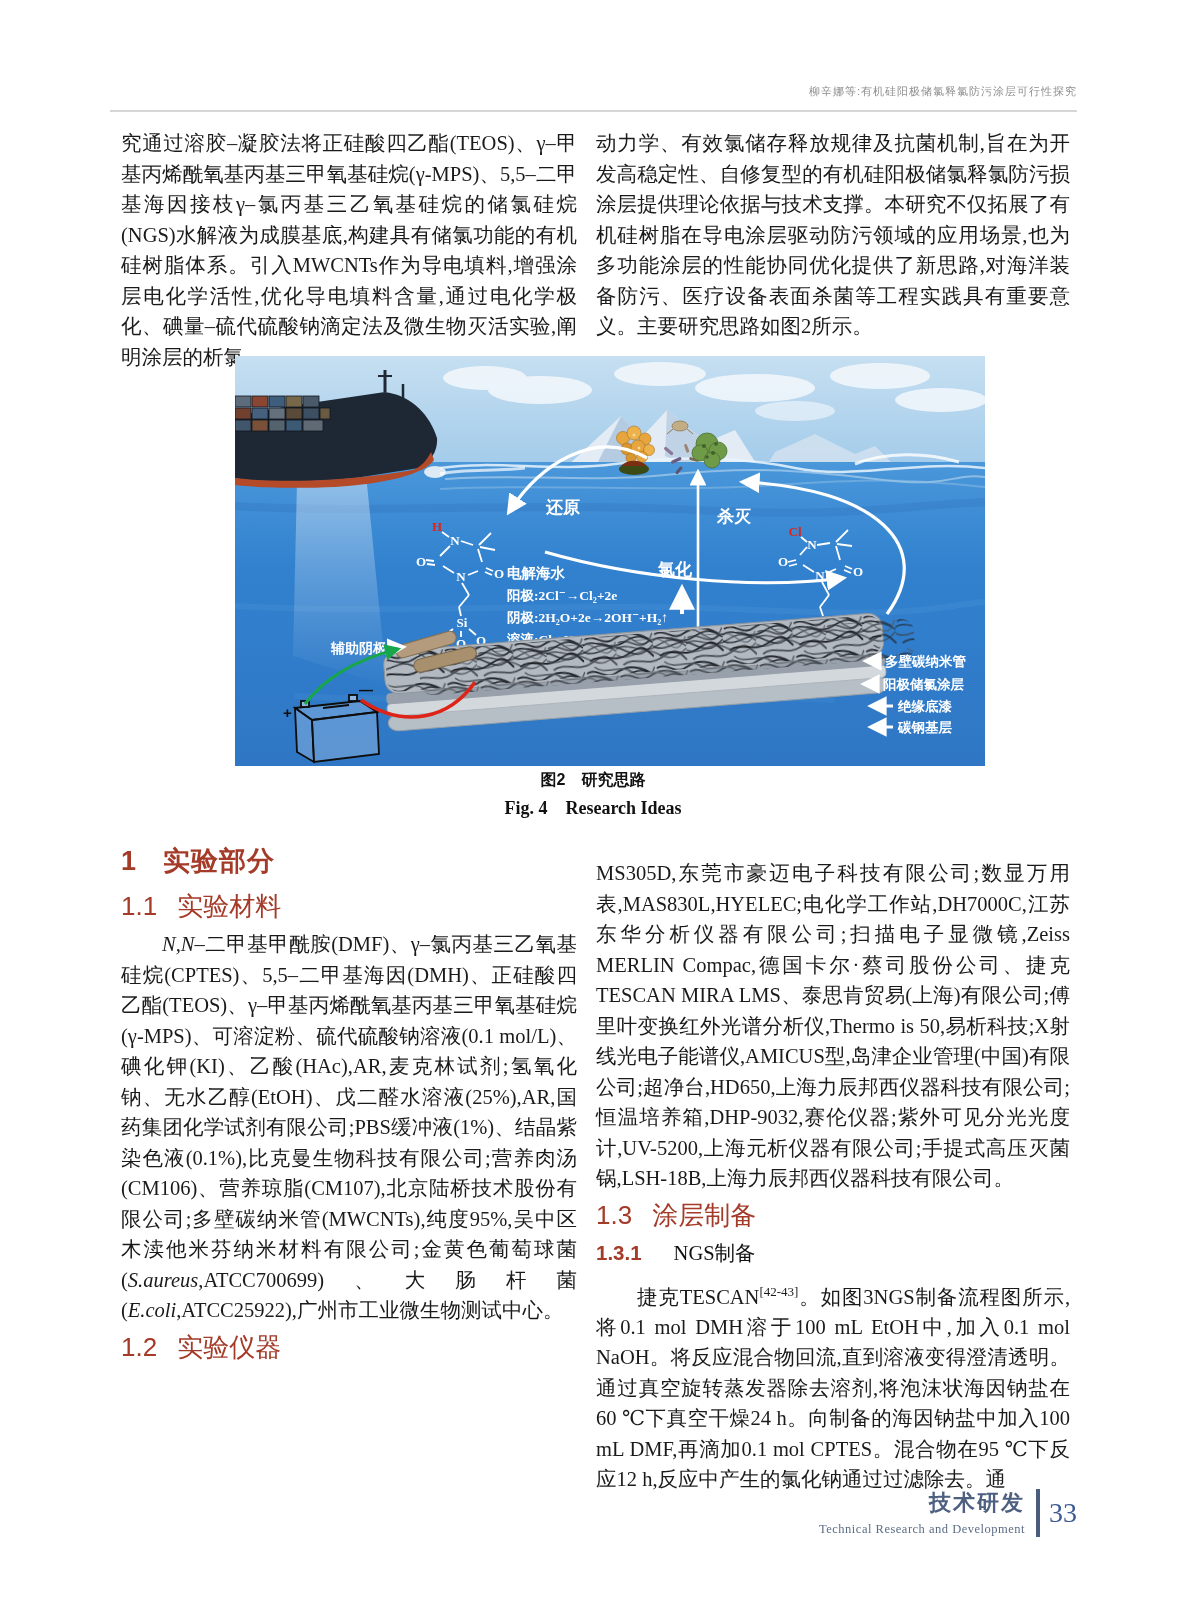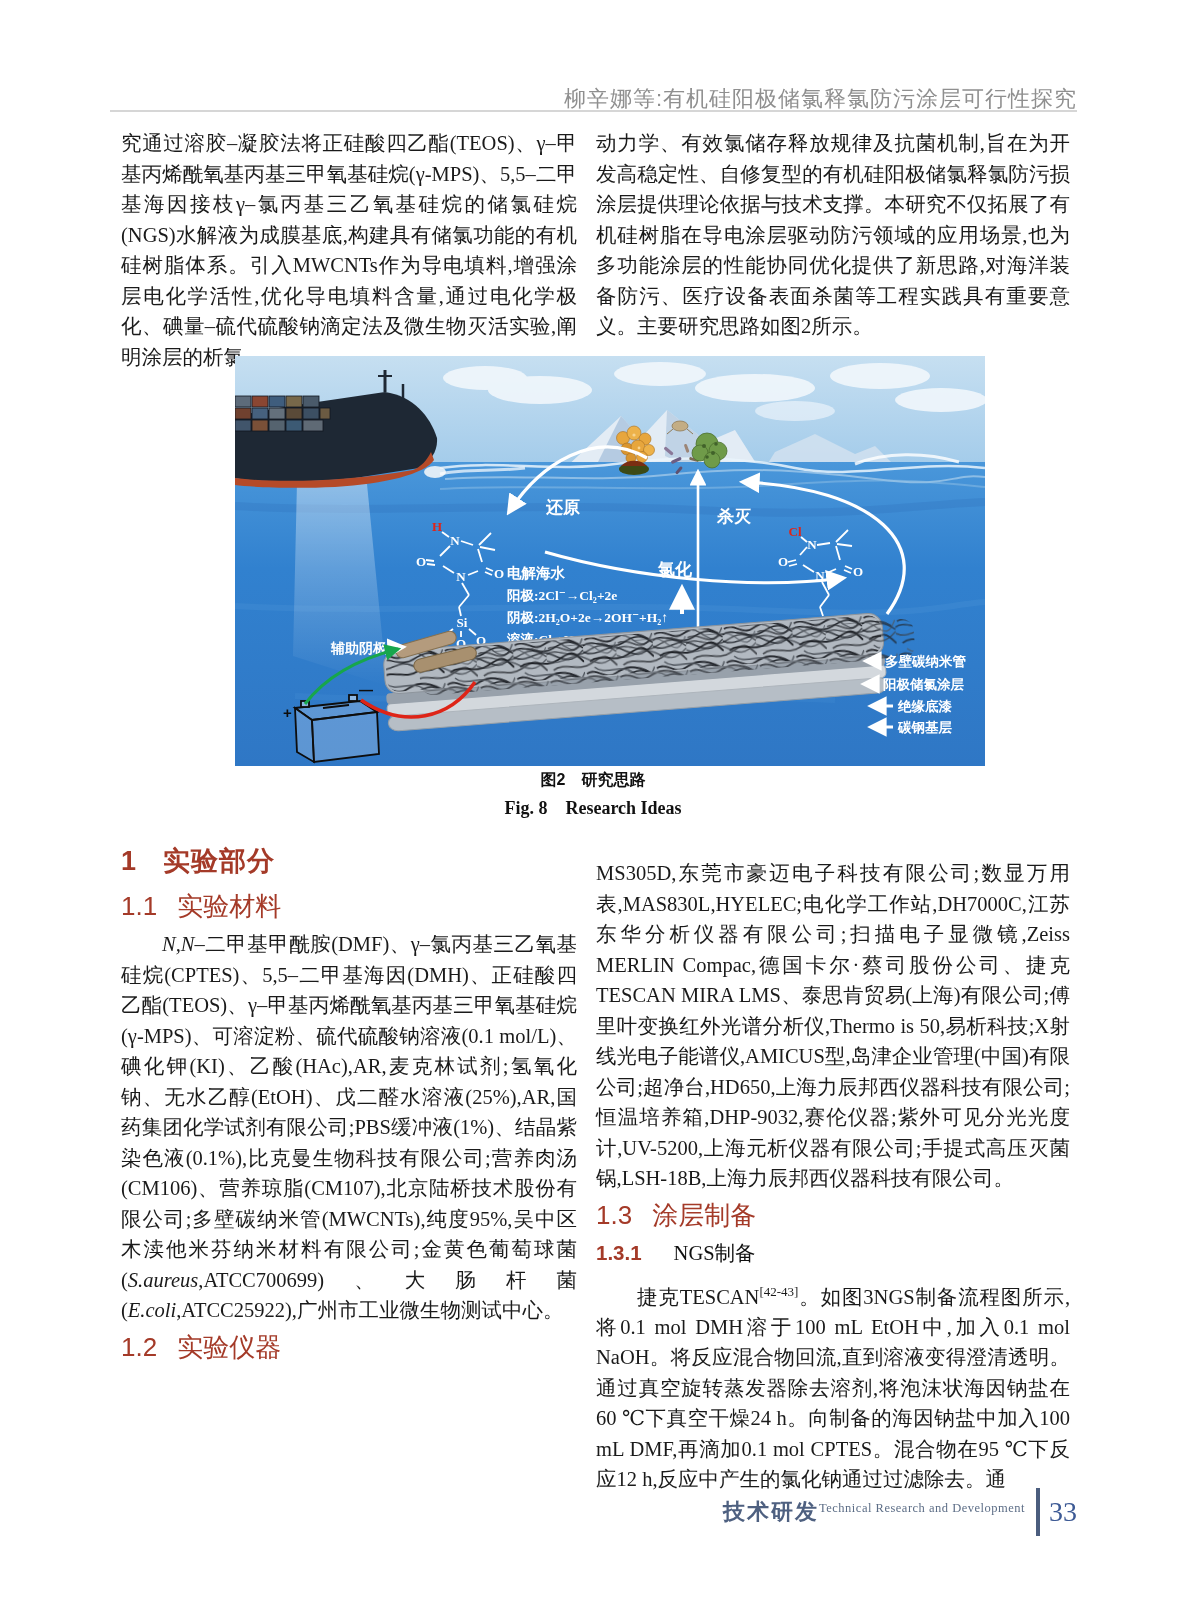--- a/index.html
+++ b/index.html
@@ -1,20 +1,20 @@
 <!DOCTYPE html>
 <html><head>
 <meta charset="utf-8">
 <style>
   html,body{margin:0;padding:0;background:#ffffff;}
   .page{position:relative;width:1187px;height:1600px;background:#ffffff;overflow:hidden;
         font-family:"Liberation Serif","DejaVu Serif",serif;color:#1a1a1a;}
   .running{position:absolute;top:84px;left:110px;width:967px;text-align:right;
            font-family:"Liberation Sans","DejaVu Sans",sans-serif;
-           font-size:22px;color:#8f8f8f;letter-spacing:1px;}
+           font-size:11px;color:#8f8f8f;letter-spacing:1px;}
   .headrule{position:absolute;top:110px;left:110px;width:967px;height:0;border-top:2px solid #d6d6d6;}
   .col{position:absolute;font-size:20.5px;line-height:30.5px;text-align:justify;}
   .col p{margin:0;}
   .indent{text-indent:2em;}
   .it{font-style:italic;}
   .figwrap{position:absolute;left:218px;top:356px;width:750px;height:410px;padding-left:17px;}
   .cap-zh{position:absolute;left:218px;top:770px;width:750px;text-align:center;
           font-family:"Liberation Sans","DejaVu Sans",sans-serif;font-weight:bold;
           font-size:16px;color:#111;}
   .cap-en{position:absolute;left:218px;top:796px;width:750px;text-align:center;
@@ -23,21 +23,21 @@
          color:#a43a28;margin:0 0 14px 0;font-size:27px;letter-spacing:1px;}
   .h-sec .num{margin-right:26px;}
   .h-sub{font-family:"Liberation Sans","DejaVu Sans",sans-serif;font-weight:normal;
          color:#a43a28;margin:6px 0 8px 0;font-size:26px;}
   .h-sub .num{margin-right:20px;}
   .h-sub3{margin:6px 0 8px 0;font-size:20.5px;font-weight:normal;color:#111;}
   .h-sub3 .num{font-family:"Liberation Sans","DejaVu Sans",sans-serif;font-weight:bold;color:#a43a28;margin-right:32px;}
   sup{font-size:13px;}
   .footer{position:absolute;top:1488px;right:110px;}
   .f-row{display:flex;align-items:center;justify-content:flex-end;}
-  .f-col{display:flex;flex-direction:row;}
+  .f-col{display:flex;flex-direction:column;align-items:flex-end;}
   .f-zh{font-family:"Liberation Sans","DejaVu Sans",sans-serif;font-weight:bold;
         font-size:22px;color:#4e6080;letter-spacing:2px;}
   .f-en{font-size:12.5px;color:#5c6d86;margin-top:4px;letter-spacing:0.5px;}
   .f-bar{width:4px;height:48px;background:#4b5d7e;margin:0 9px 0 11px;}
   .f-num{font-size:28px;color:#3d5a95;}
 </style>
 </head>
 <body>
 
 <div class="page">
@@ -302,21 +302,21 @@
       <text x="648" y="333">阳极储氯涂层</text>
       <line x1="658" y1="350" x2="636" y2="350" stroke="#ffffff" stroke-width="3" marker-end="url(#aw)"></line>
       <text x="663" y="355">绝缘底漆</text>
       <line x1="658" y1="371" x2="636" y2="371" stroke="#ffffff" stroke-width="3" marker-end="url(#aw)"></line>
       <text x="663" y="376">碳钢基层</text>
     </g>
   </svg>
   </div>
 
   <div class="cap-zh">图2　研究思路</div>
-  <div class="cap-en">Fig. 8　Research Ideas</div>
+  <div class="cap-en">Fig. 4　Research Ideas</div>
 
   <div class="col" style="left:121px;top:846px;width:456px">
     <div class="h-sec">
       <span class="num">1</span><span>实验部分</span>
     </div>
     <div class="h-sub">
       <span class="num">1.1</span><span>实验材料</span>
     </div>
     <p class="indent"><span class="it">N,N</span><span>–二甲基甲酰胺(DMF)、γ–氯丙基三乙氧基硅烷(CPTES)、5,5–二甲基海因(DMH)、正硅酸四乙酯(TEOS)、γ–甲基丙烯酰氧基丙基三甲氧基硅烷(γ-MPS)、可溶淀粉、硫代硫酸钠溶液(0.1 mol/L)、碘化钾(KI)、乙酸(HAc),AR,麦克林试剂;氢氧化钠、无水乙醇(EtOH)、戊二醛水溶液(25%),AR,国药集团化学试剂有限公司;PBS缓冲液(1%)、结晶紫染色液(0.1%),比克曼生物科技有限公司;营养肉汤(CM106)、营养琼脂(CM107),北京陆桥技术股份有限公司;多壁碳纳米管(MWCNTs),纯度95%,吴中区木渎他米芬纳米材料有限公司;金黄色葡萄球菌(</span><span class="it">S.aureus</span><span>,ATCC700699)、大肠杆菌(</span><span class="it">E.coli</span><span>,ATCC25922),广州市工业微生物测试中心。</span></p>
     <div class="h-sub">

